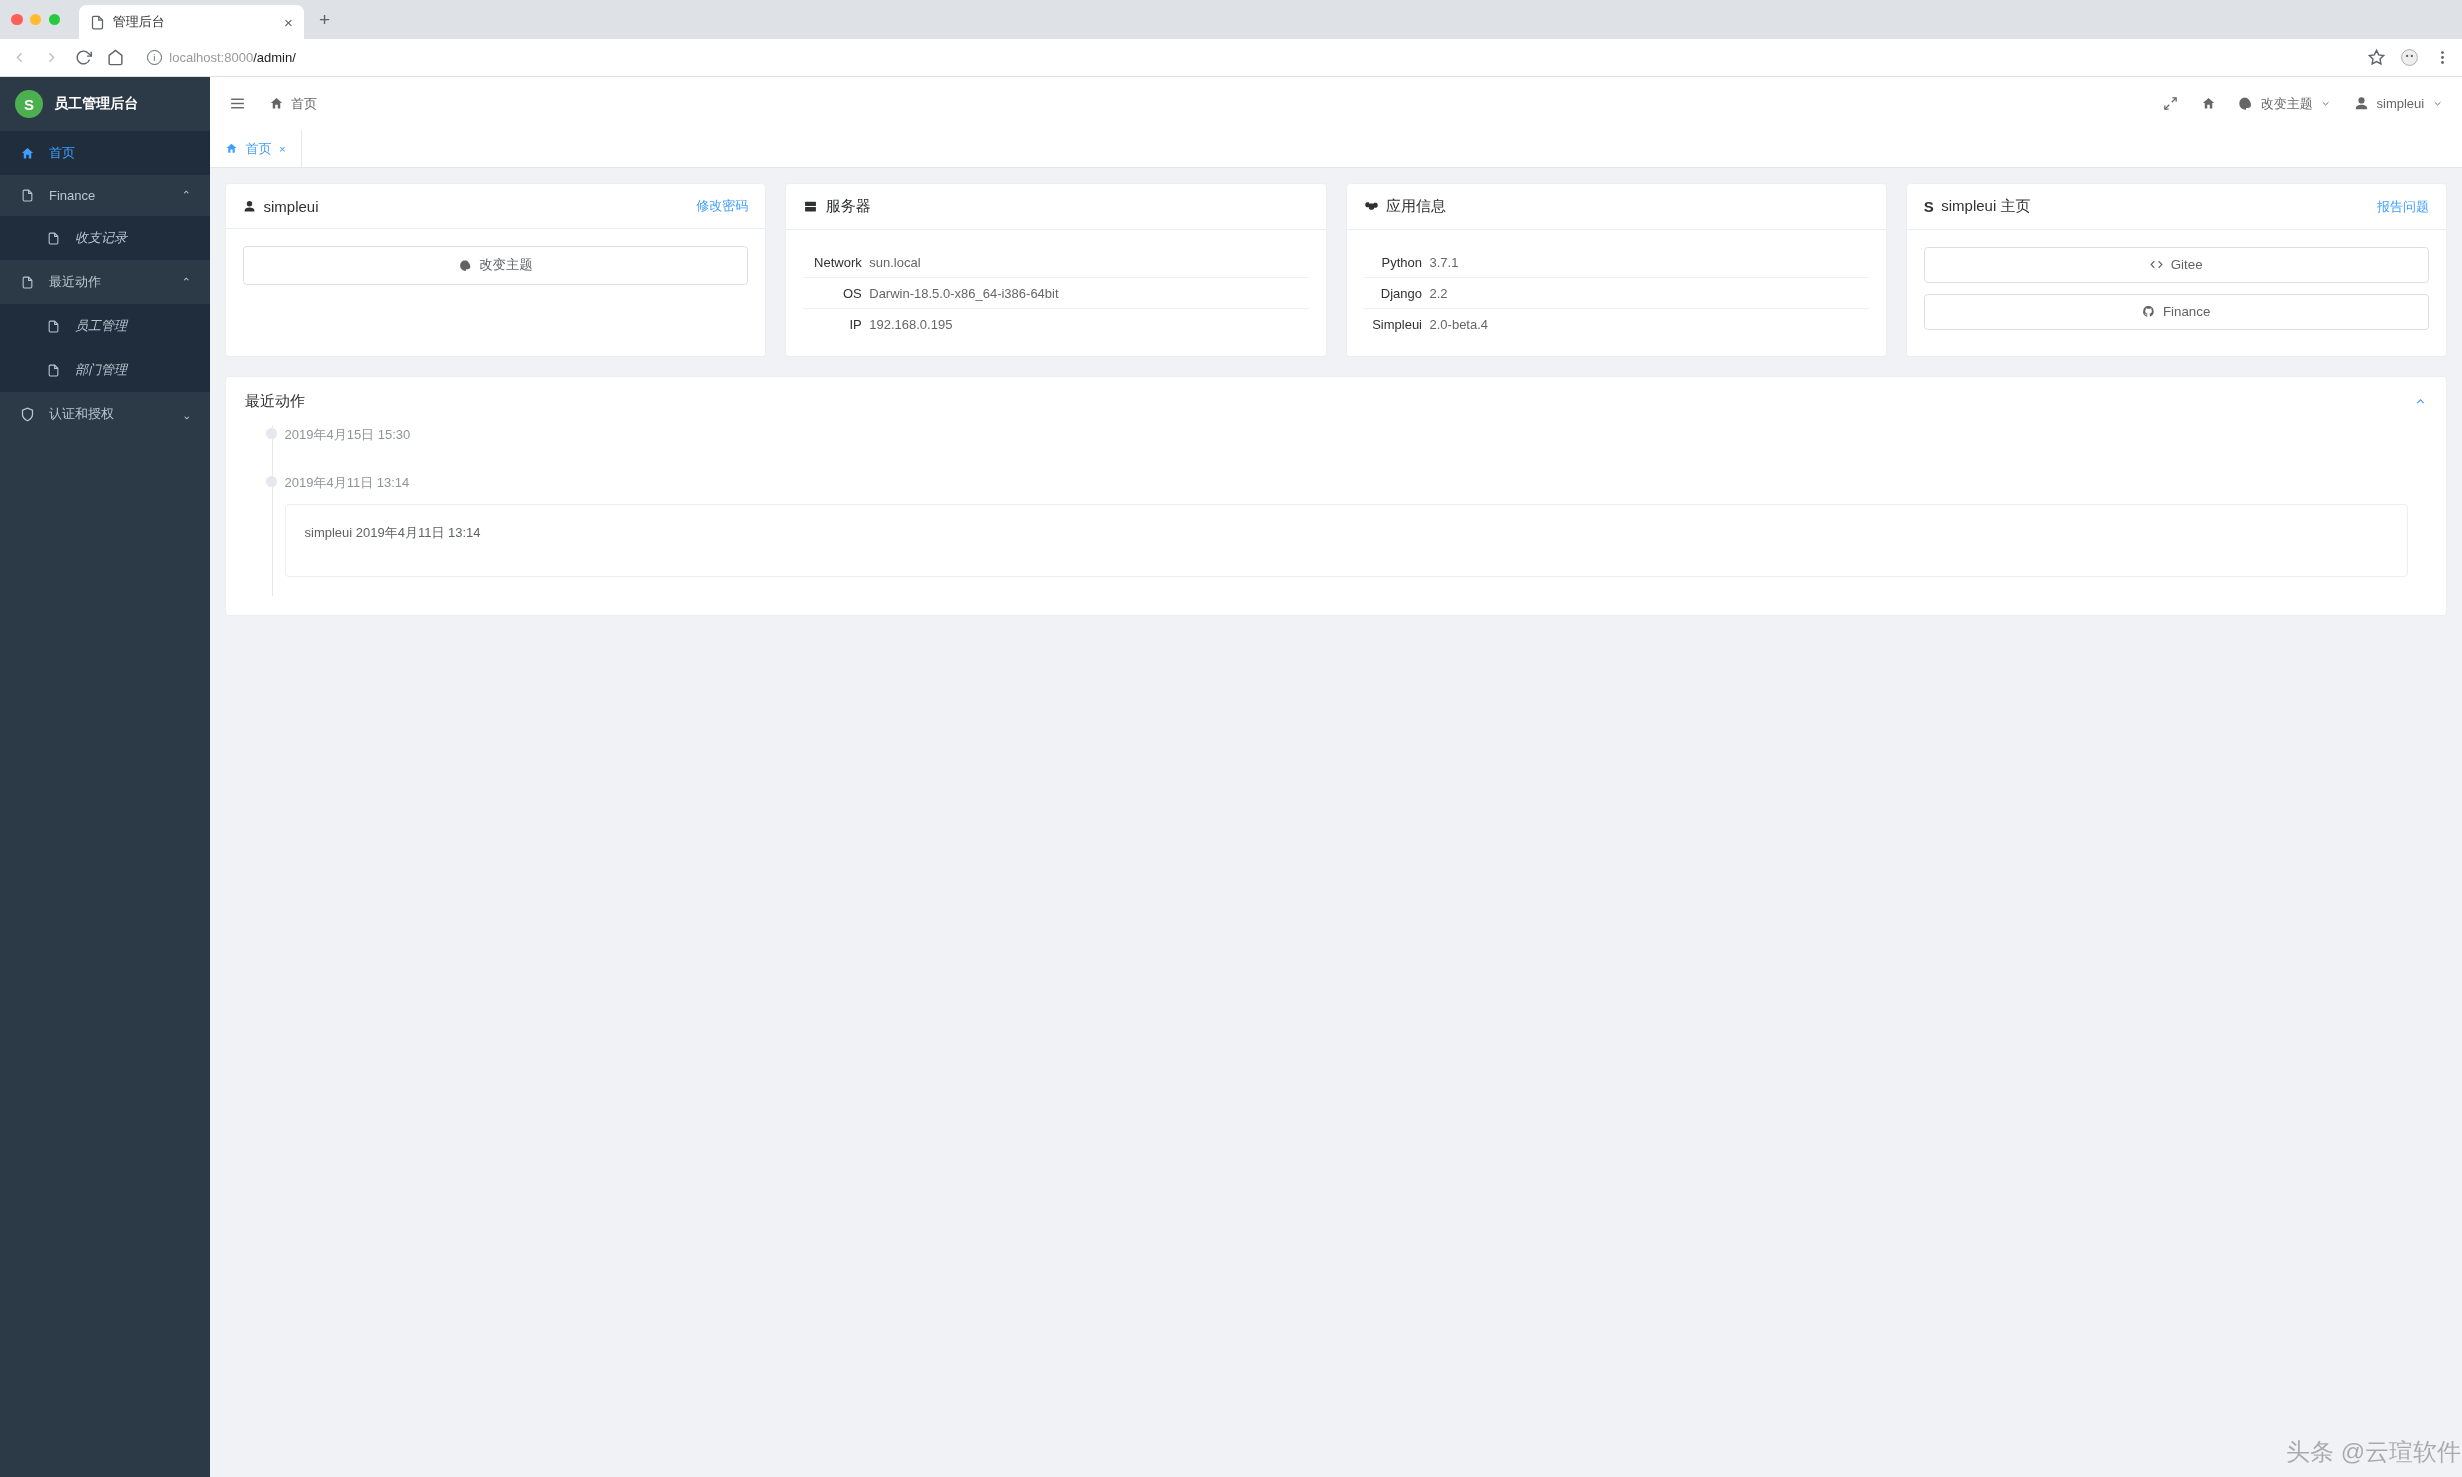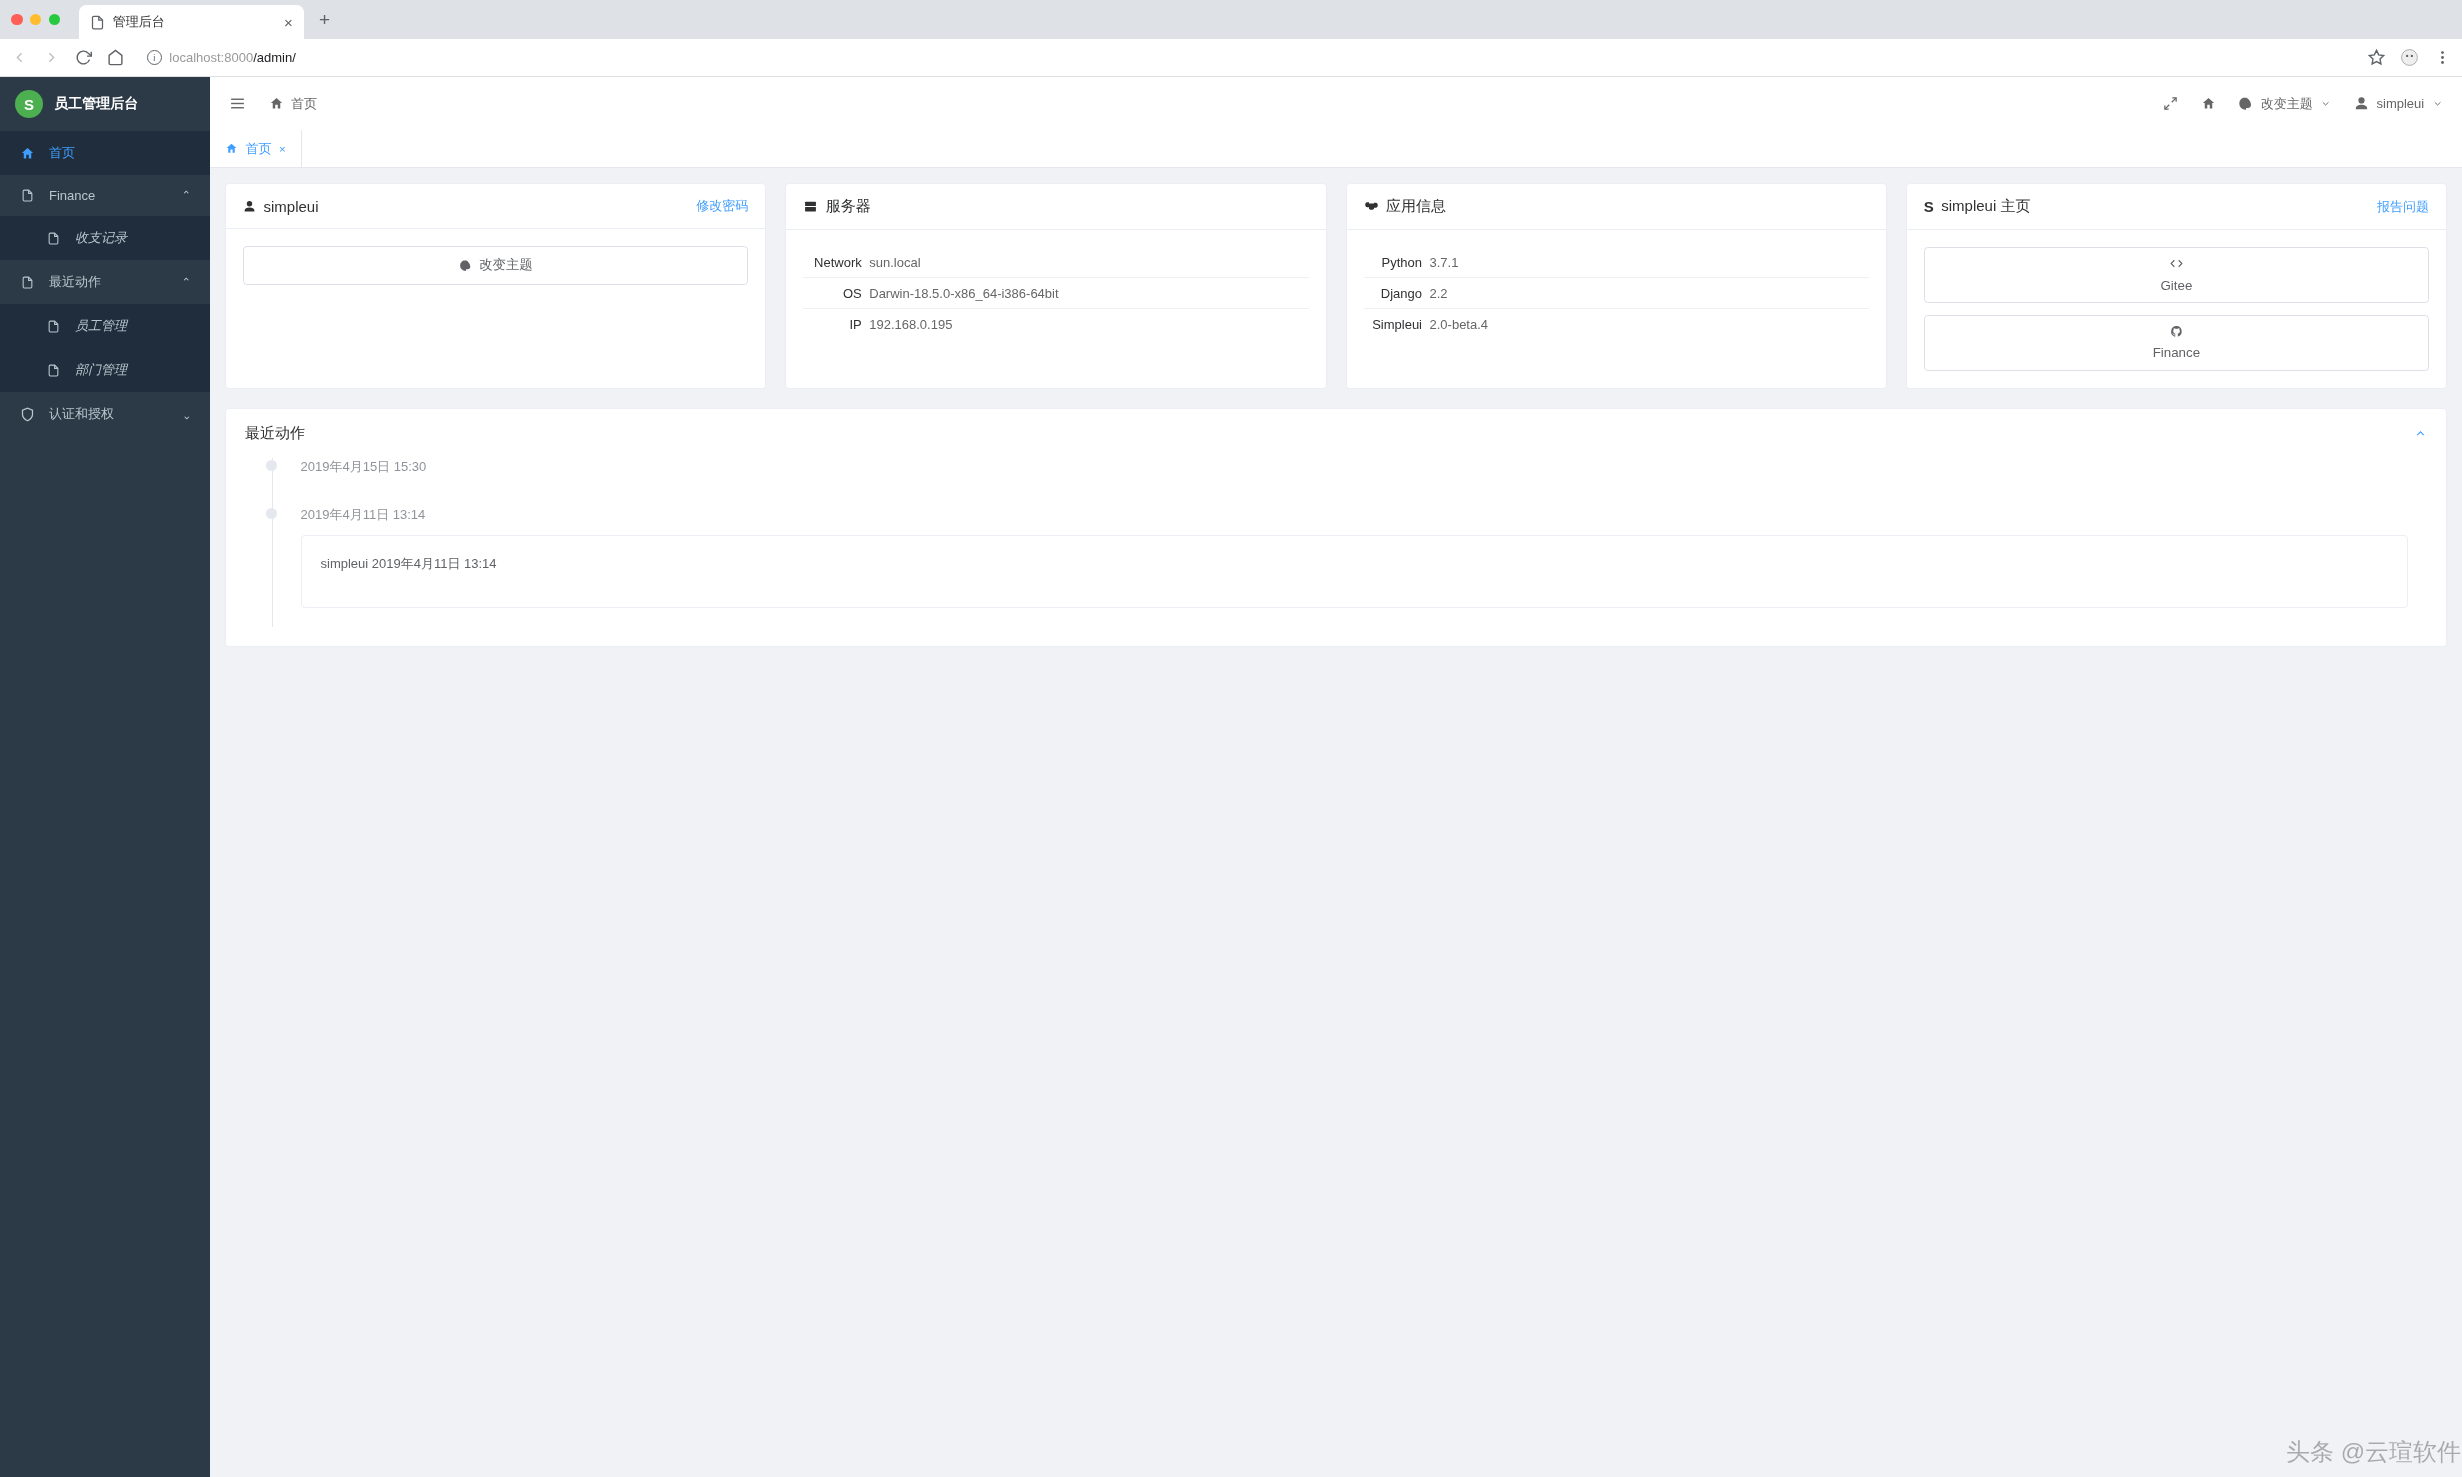--- a/index.html
+++ b/index.html
@@ -56,34 +56,34 @@
 
 
 .content { padding: 15px; overflow-y: auto; }
 .cards { display: grid; grid-template-columns: repeat(4, 1fr); gap: 19px; margin-bottom: 19px; }
 .card { background: #fff; border: 0.9px solid #ebeef5; border-radius: 3.8px; overflow: hidden; }
 .card-header { display: flex; align-items: center; justify-content: space-between; padding: 13px 17px; border-bottom: 0.9px solid #ebeef5; }
 .card-title { display: flex; align-items: center; gap: 7.5px; font-size: 15px; color: #303133; }
 .card-link { color: #409eff; font-size: 13px; cursor: pointer; }
 .card-body { padding: 17px; }
 .theme-btn { width: 100%; padding: 9.4px; border: 0.9px solid #dcdfe6; border-radius: 3.8px; background: #fff; display: flex; align-items: center; justify-content: center; gap: 7.5px; cursor: pointer; color: #606266; }
-.link-btn { width: 100%; padding: 9.4px; border: 0.9px solid #dcdfe6; border-radius: 3.8px; background: #fff; display: flex; align-items: center; justify-content: center; gap: 7.5px; cursor: pointer; color: #606266; margin-bottom: 11.3px; flex-direction: column; }
+.link-btn { width: 100%; padding: 9.4px; border: 0.9px solid #dcdfe6; border-radius: 3.8px; background: #fff; display: flex; align-items: center; justify-content: center; gap: 7.5px; cursor: pointer; color: #606266; margin-bottom: 11.3px; }
 .link-btn:last-child { margin-bottom: 0; }
 .info-row { display: flex; padding: 7.5px 0; border-bottom: 0.9px solid #f0f0f0; }
 .info-row:last-child { border-bottom: none; }
 .info-label { width: 66px; text-align: right; color: #303133; font-weight: 500; padding-right: 7.5px; }
 .info-value { color: #666; flex: 1; }
 
 
 .recent-panel { background: #fff; border: 0.9px solid #ebeef5; border-radius: 3.8px; }
 .recent-header { display: flex; align-items: center; justify-content: space-between; padding: 15px 19px; }
 .recent-title { font-size: 15px; color: #303133; }
 .chev-up { color: #409eff; cursor: pointer; }
 .timeline { padding: 0 38px 19px; }
-.tl-item { position: relative; padding-left: 28px; border-left: 1.9px solid #e4e7ed; margin-left: 7.5px; padding-bottom: 19px; }
+.tl-item { position: relative; padding-left: 12px; border-left: 1.9px solid #e4e7ed; margin-left: 7.5px; padding-bottom: 19px; }
 .tl-item::before { content: ''; position: absolute; left: -6.6px; top: 1.9px; width: 11.3px; height: 11.3px; background: #e4e7ed; border-radius: 50%; }
 .tl-timestamp { color: #909399; font-size: 13px; margin-bottom: 11.3px; }
 .tl-card { background: #fff; border: 0.9px solid #ebeef5; border-radius: 3.8px; padding: 19px; }
 .tl-meta { color: #606266; margin-bottom: 15px; }
 .tl-action { color: #303133; }
 .tl-action b { font-weight: bold; }
 
 .watermark { position: fixed; bottom: 9.4px; right: 1px; font-size: 24px; color: rgba(0,0,0,0.3); font-weight: normal; pointer-events: none; }
 
 svg { display: block; }

